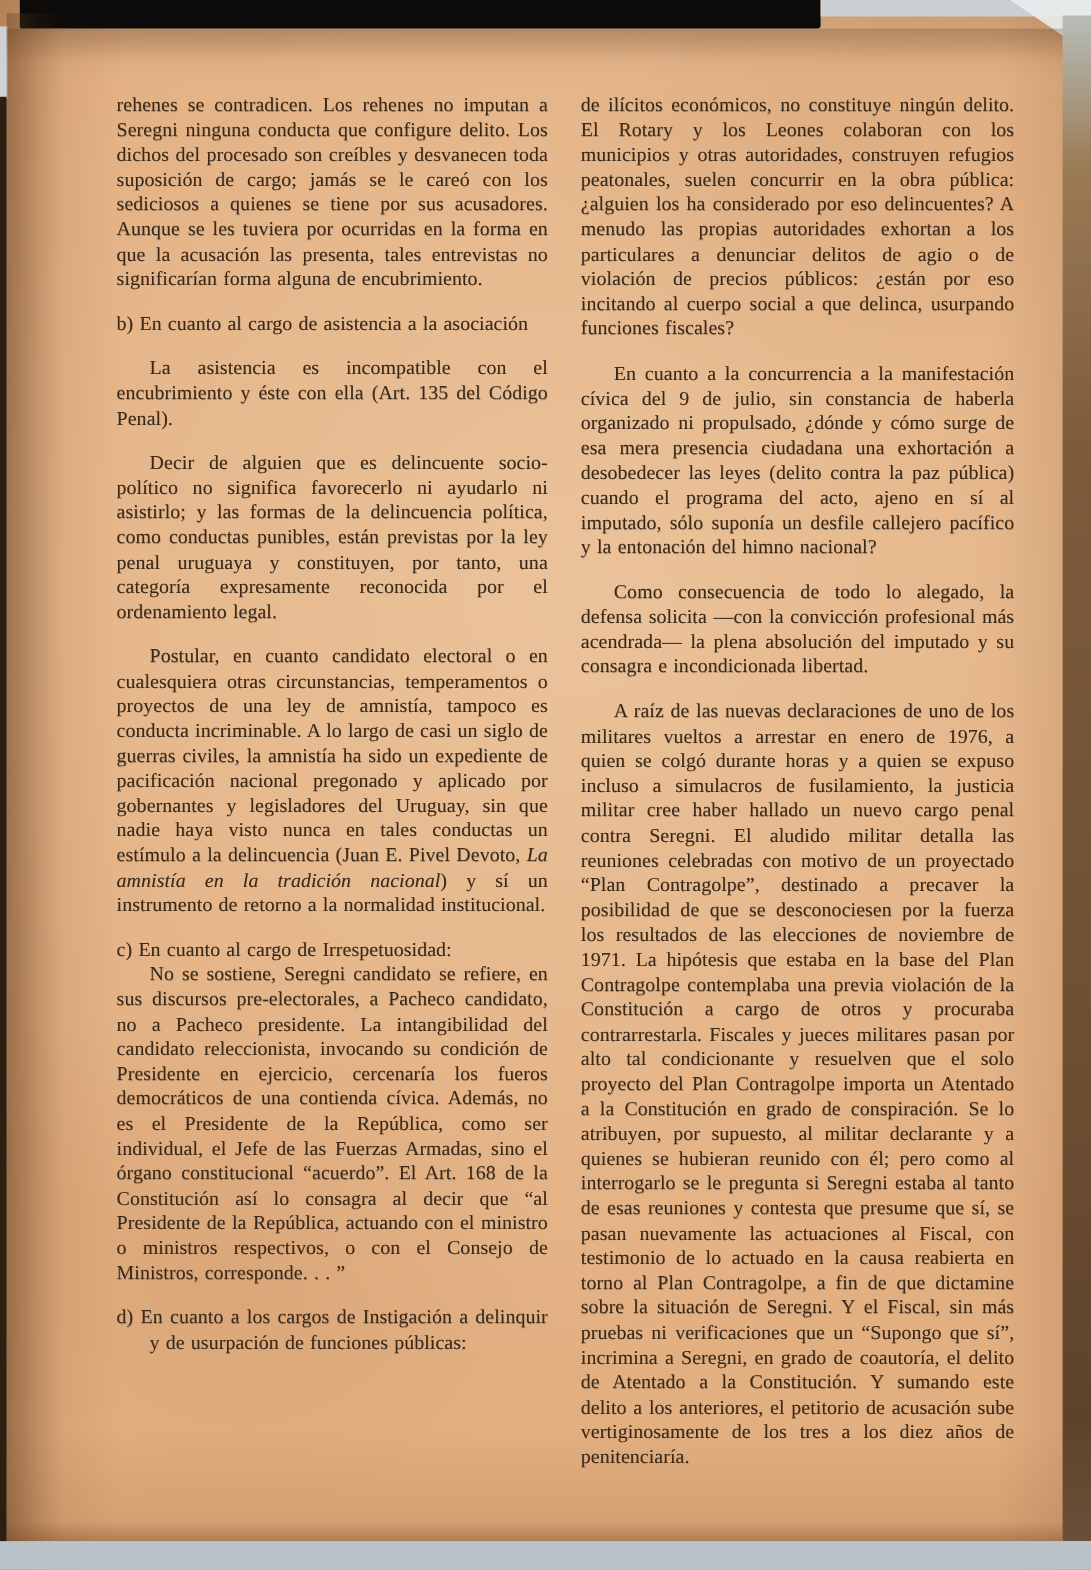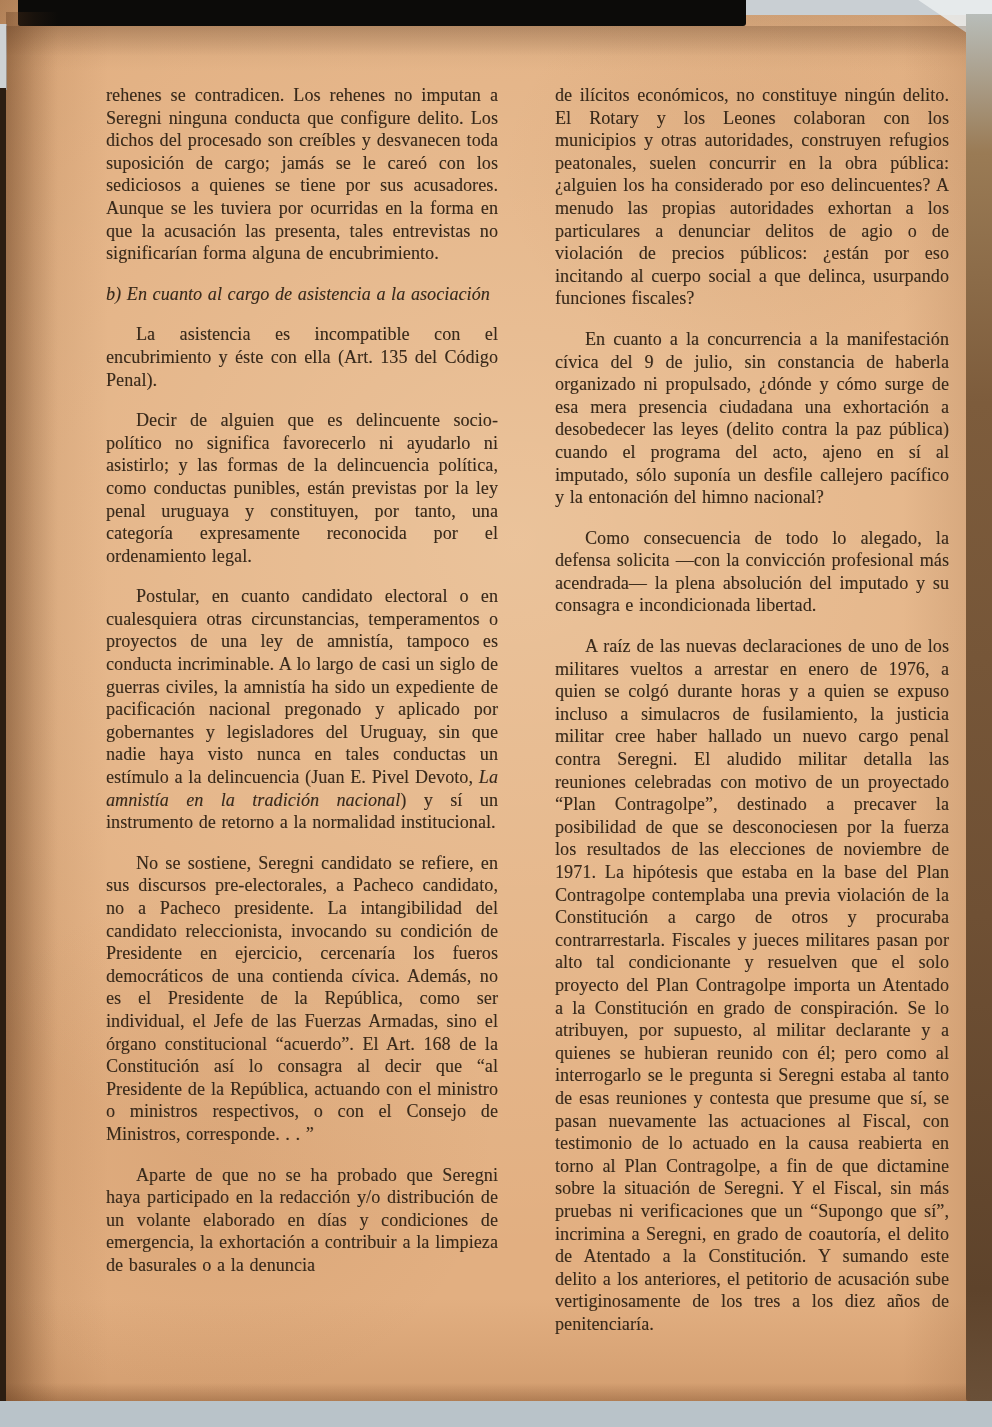--- a/index.html
+++ b/index.html
@@ -49,24 +49,24 @@
     top:84px;
     color:var(--ink);
     font-size:18px;
     line-height:22.6px;
     text-align:justify;
     letter-spacing:0.1px;
     word-spacing:1px;
     text-shadow:0.4px 0.4px 0 rgba(56,41,26,0.30);
   }
   .col-left{left:106px;width:392px;}
-  .col-right{left:555px;width:394px;}
+  .col-right{left:528px;width:394px;}
   .para{margin:0 0 18px;text-indent:30px;}
   .para.no-indent{text-indent:0;}
-  .heading{margin:2px 0 18px;font-style:italic;padding-left:30px;text-indent:-30px;}
+  .heading{margin:2px 0 18px;padding-left:30px;text-indent:-30px;}
   .mb0{margin-bottom:0 !important;}
   .italic{font-style:italic;}
 </style>
 </head>
 <body>
 
 <div class="sheet">
   <div class="top-black-bar"></div>
   <div class="top-right-strip"></div>
   <div class="corner-wedge"></div>
@@ -77,22 +77,23 @@
   <div class="left-dark-strip"></div>
   <div class="left-inner-shadow"></div>
   <div class="top-inner-shadow"></div>
 
   <div class="col col-left">
       <div class="para no-indent"><span>rehenes se contradicen. Los rehenes no imputan a Seregni ninguna conducta que configure delito. Los dichos del procesado son creíbles y desvanecen toda suposición de cargo; jamás se le careó con los sediciosos a quienes se tiene por sus acusadores. Aunque se les tuviera por ocurridas en la forma en que la acusación las presenta, tales entrevistas no significarían forma alguna de encubrimiento.</span></div>
       <div class="heading"><span>b) </span><span>En cuanto al cargo de asistencia a la asociación</span></div>
       <div class="para"><span>La asistencia es incompatible con el encubrimiento y éste con ella (Art. 135 del Código Penal).</span></div>
       <div class="para"><span>Decir de alguien que es delincuente socio-político no significa favorecerlo ni ayudarlo ni asistirlo; y las formas de la delincuencia política, como conductas punibles, están previstas por la ley penal uruguaya y constituyen, por tanto, una categoría expresamente reconocida por el ordenamiento legal.</span></div>
       <div class="para"><span>Postular, en cuanto candidato electoral o en cualesquiera otras circunstancias, temperamentos o proyectos de una ley de amnistía, tampoco es conducta incriminable. A lo largo de casi un siglo de guerras civiles, la amnistía ha sido un expediente de pacificación nacional pregonado y aplicado por gobernantes y legisladores del Uruguay, sin que nadie haya visto nunca en tales conductas un estímulo a la delincuencia (Juan E. Pivel Devoto, </span><span class="italic">La amnistía en la tradición nacional</span><span>) y sí un instrumento de retorno a la normalidad institucional.</span></div>
+      <div class="heading mb0"><span>c) </span><span>En cuanto al cargo de Irrespetuosidad:</span></div>
       <div class="para"><span>No se sostiene, Seregni candidato se refiere, en sus discursos pre-electorales, a Pacheco candidato, no a Pacheco presidente. La intangibilidad del candidato releccionista, invocando su condición de Presidente en ejercicio, cercenaría los fueros democráticos de una contienda cívica. Además, no es el Presidente de la República, como ser individual, el Jefe de las Fuerzas Armadas, sino el órgano constitucional “acuerdo”. El Art. 168 de la Constitución así lo consagra al decir que “al Presidente de la República, actuando con el ministro o ministros respectivos, o con el Consejo de Ministros, corresponde. . . ”</span></div>
-      <div class="para"><span>Aparte de que no se ha probado que Seregni haya participado en la redacción y/o distribución de un volante elaborado en días y condiciones de emergencia, la exhortación a contribuir a la limpieza de basurales o a la denuncia</span></div>
+      <div class="heading"><span>d) </span><span>En cuanto a los cargos de Instigación a delinquir y de usurpación de funciones públicas:</span></div>
     </div>
   <div class="col col-right">
       <div class="para no-indent"><span>de ilícitos económicos, no constituye ningún delito. El Rotary y los Leones colaboran con los municipios y otras autoridades, construyen refugios peatonales, suelen concurrir en la obra pública: ¿alguien los ha considerado por eso delincuentes? A menudo las propias autoridades exhortan a los particulares a denunciar delitos de agio o de violación de precios públicos: ¿están por eso incitando al cuerpo social a que delinca, usurpando funciones fiscales?</span></div>
       <div class="para"><span>En cuanto a la concurrencia a la manifestación cívica del 9 de julio, sin constancia de haberla organizado ni propulsado, ¿dónde y cómo surge de esa mera presencia ciudadana una exhortación a desobedecer las leyes (delito contra la paz pública) cuando el programa del acto, ajeno en sí al imputado, sólo suponía un desfile callejero pacífico y la entonación del himno nacional?</span></div>
       <div class="para"><span>Como consecuencia de todo lo alegado, la defensa solicita —con la convicción profesional más acendrada— la plena absolución del imputado y su consagra e incondicionada libertad.</span></div>
       <div class="para"><span>A raíz de las nuevas declaraciones de uno de los militares vueltos a arrestar en enero de 1976, a quien se colgó durante horas y a quien se expuso incluso a simulacros de fusilamiento, la justicia militar cree haber hallado un nuevo cargo penal contra Seregni. El aludido militar detalla las reuniones celebradas con motivo de un proyectado “Plan Contragolpe”, destinado a precaver la posibilidad de que se desconociesen por la fuerza los resultados de las elecciones de noviembre de 1971. La hipótesis que estaba en la base del Plan Contragolpe contemplaba una previa violación de la Constitución a cargo de otros y procuraba contrarrestarla. Fiscales y jueces militares pasan por alto tal condicionante y resuelven que el solo proyecto del Plan Contragolpe importa un Atentado a la Constitución en grado de conspiración. Se lo atribuyen, por supuesto, al militar declarante y a quienes se hubieran reunido con él; pero como al interrogarlo se le pregunta si Seregni estaba al tanto de esas reuniones y contesta que presume que sí, se pasan nuevamente las actuaciones al Fiscal, con testimonio de lo actuado en la causa reabierta en torno al Plan Contragolpe, a fin de que dictamine sobre la situación de Seregni. Y el Fiscal, sin más pruebas ni verificaciones que un “Supongo que sí”, incrimina a Seregni, en grado de coautoría, el delito de Atentado a la Constitución. Y sumando este delito a los anteriores, el petitorio de acusación sube vertiginosamente de los tres a los diez años de penitenciaría.</span></div>
     </div>
 </div>
 
 </body></html>

